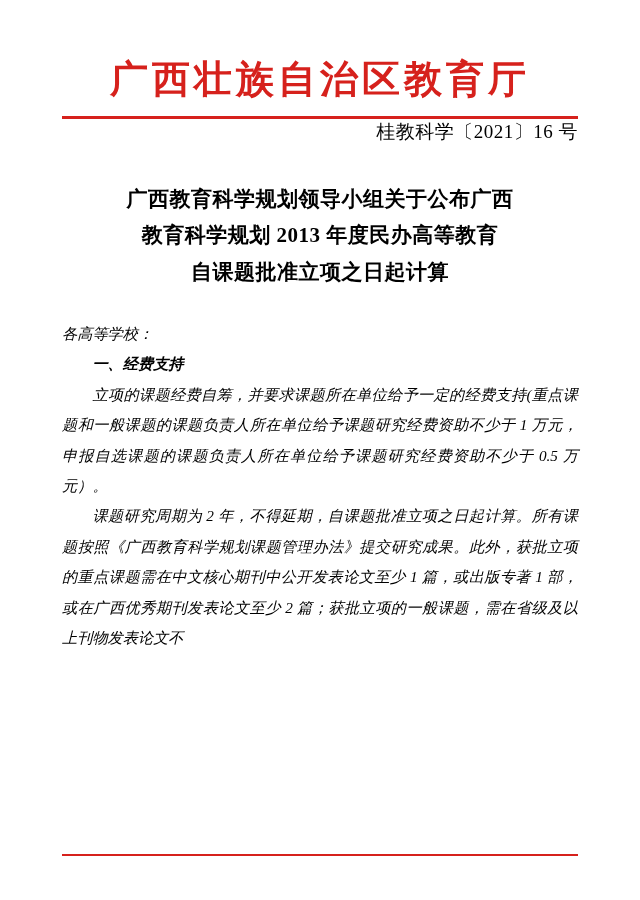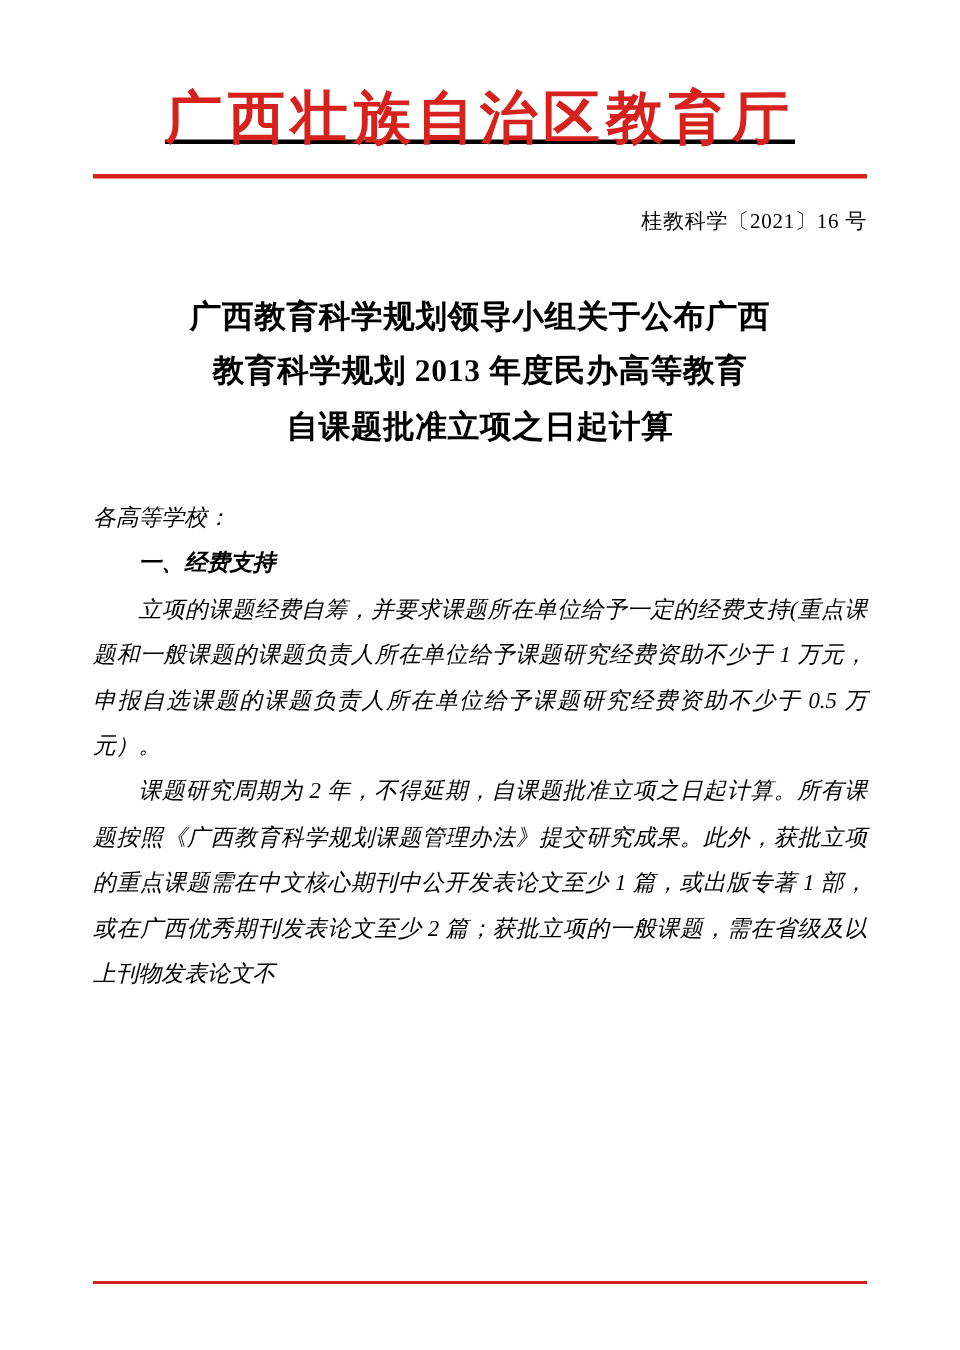--- a/index.html
+++ b/index.html
@@ -19,40 +19,38 @@
     width: 640px;
     height: 900px;
     box-sizing: border-box;
     padding: 0 62px;
     position: relative;
   }
   
   .masthead {
     text-align: center;
     padding-top: 58px;
-    text-decoration: underline;
   }
   .masthead-title {
     color: #d6211c;
     font-family: "Liberation Serif", "DejaVu Serif", serif;
     font-weight: bold;
     font-size: 38px;
     letter-spacing: 4px;
     line-height: 1.15;
     white-space: nowrap;
   }
   .masthead-rule {
     border-top: 3px solid #d6211c;
     margin-top: 14px;
   }
   
   .doc-number {
     text-align: right;
-    font-size: 14px;
-    margin-top: 20px;
+    font-size: 19px;
     letter-spacing: 0.5px;
   }
   
   .doc-title {
     text-align: center;
     font-weight: bold;
     font-size: 21px;
     line-height: 1.75;
     margin-top: 36px;
     letter-spacing: 0.5px;

